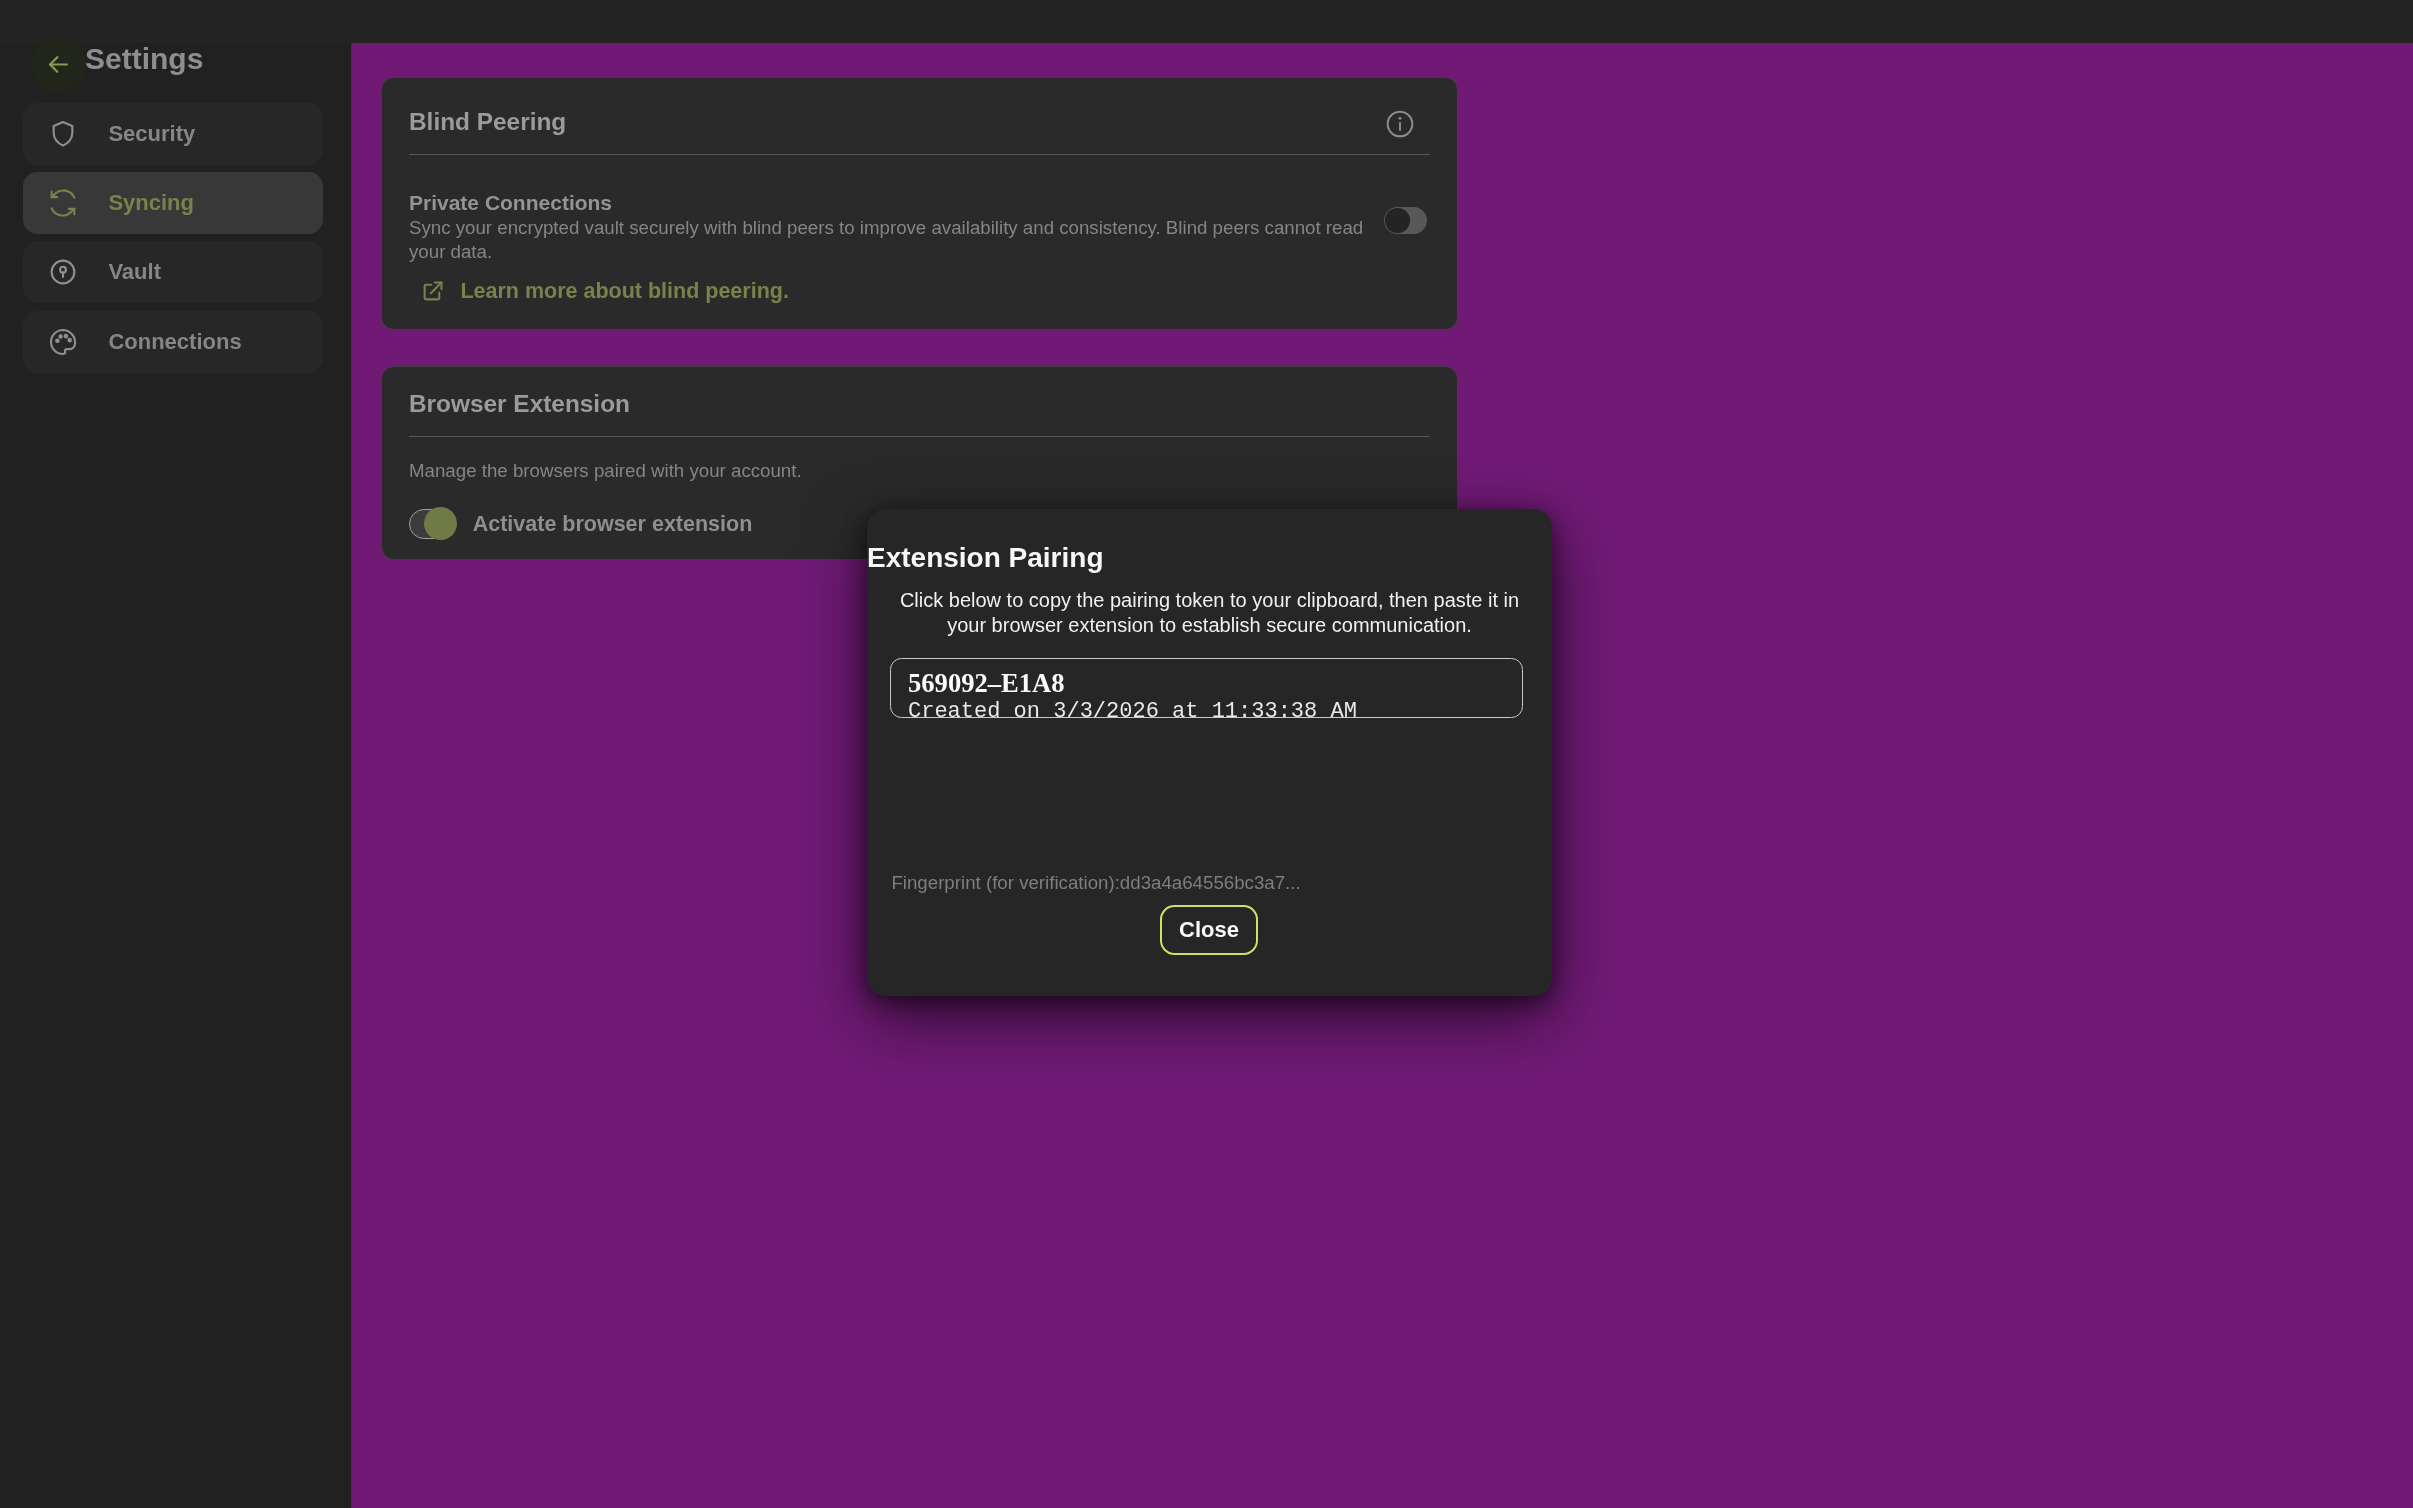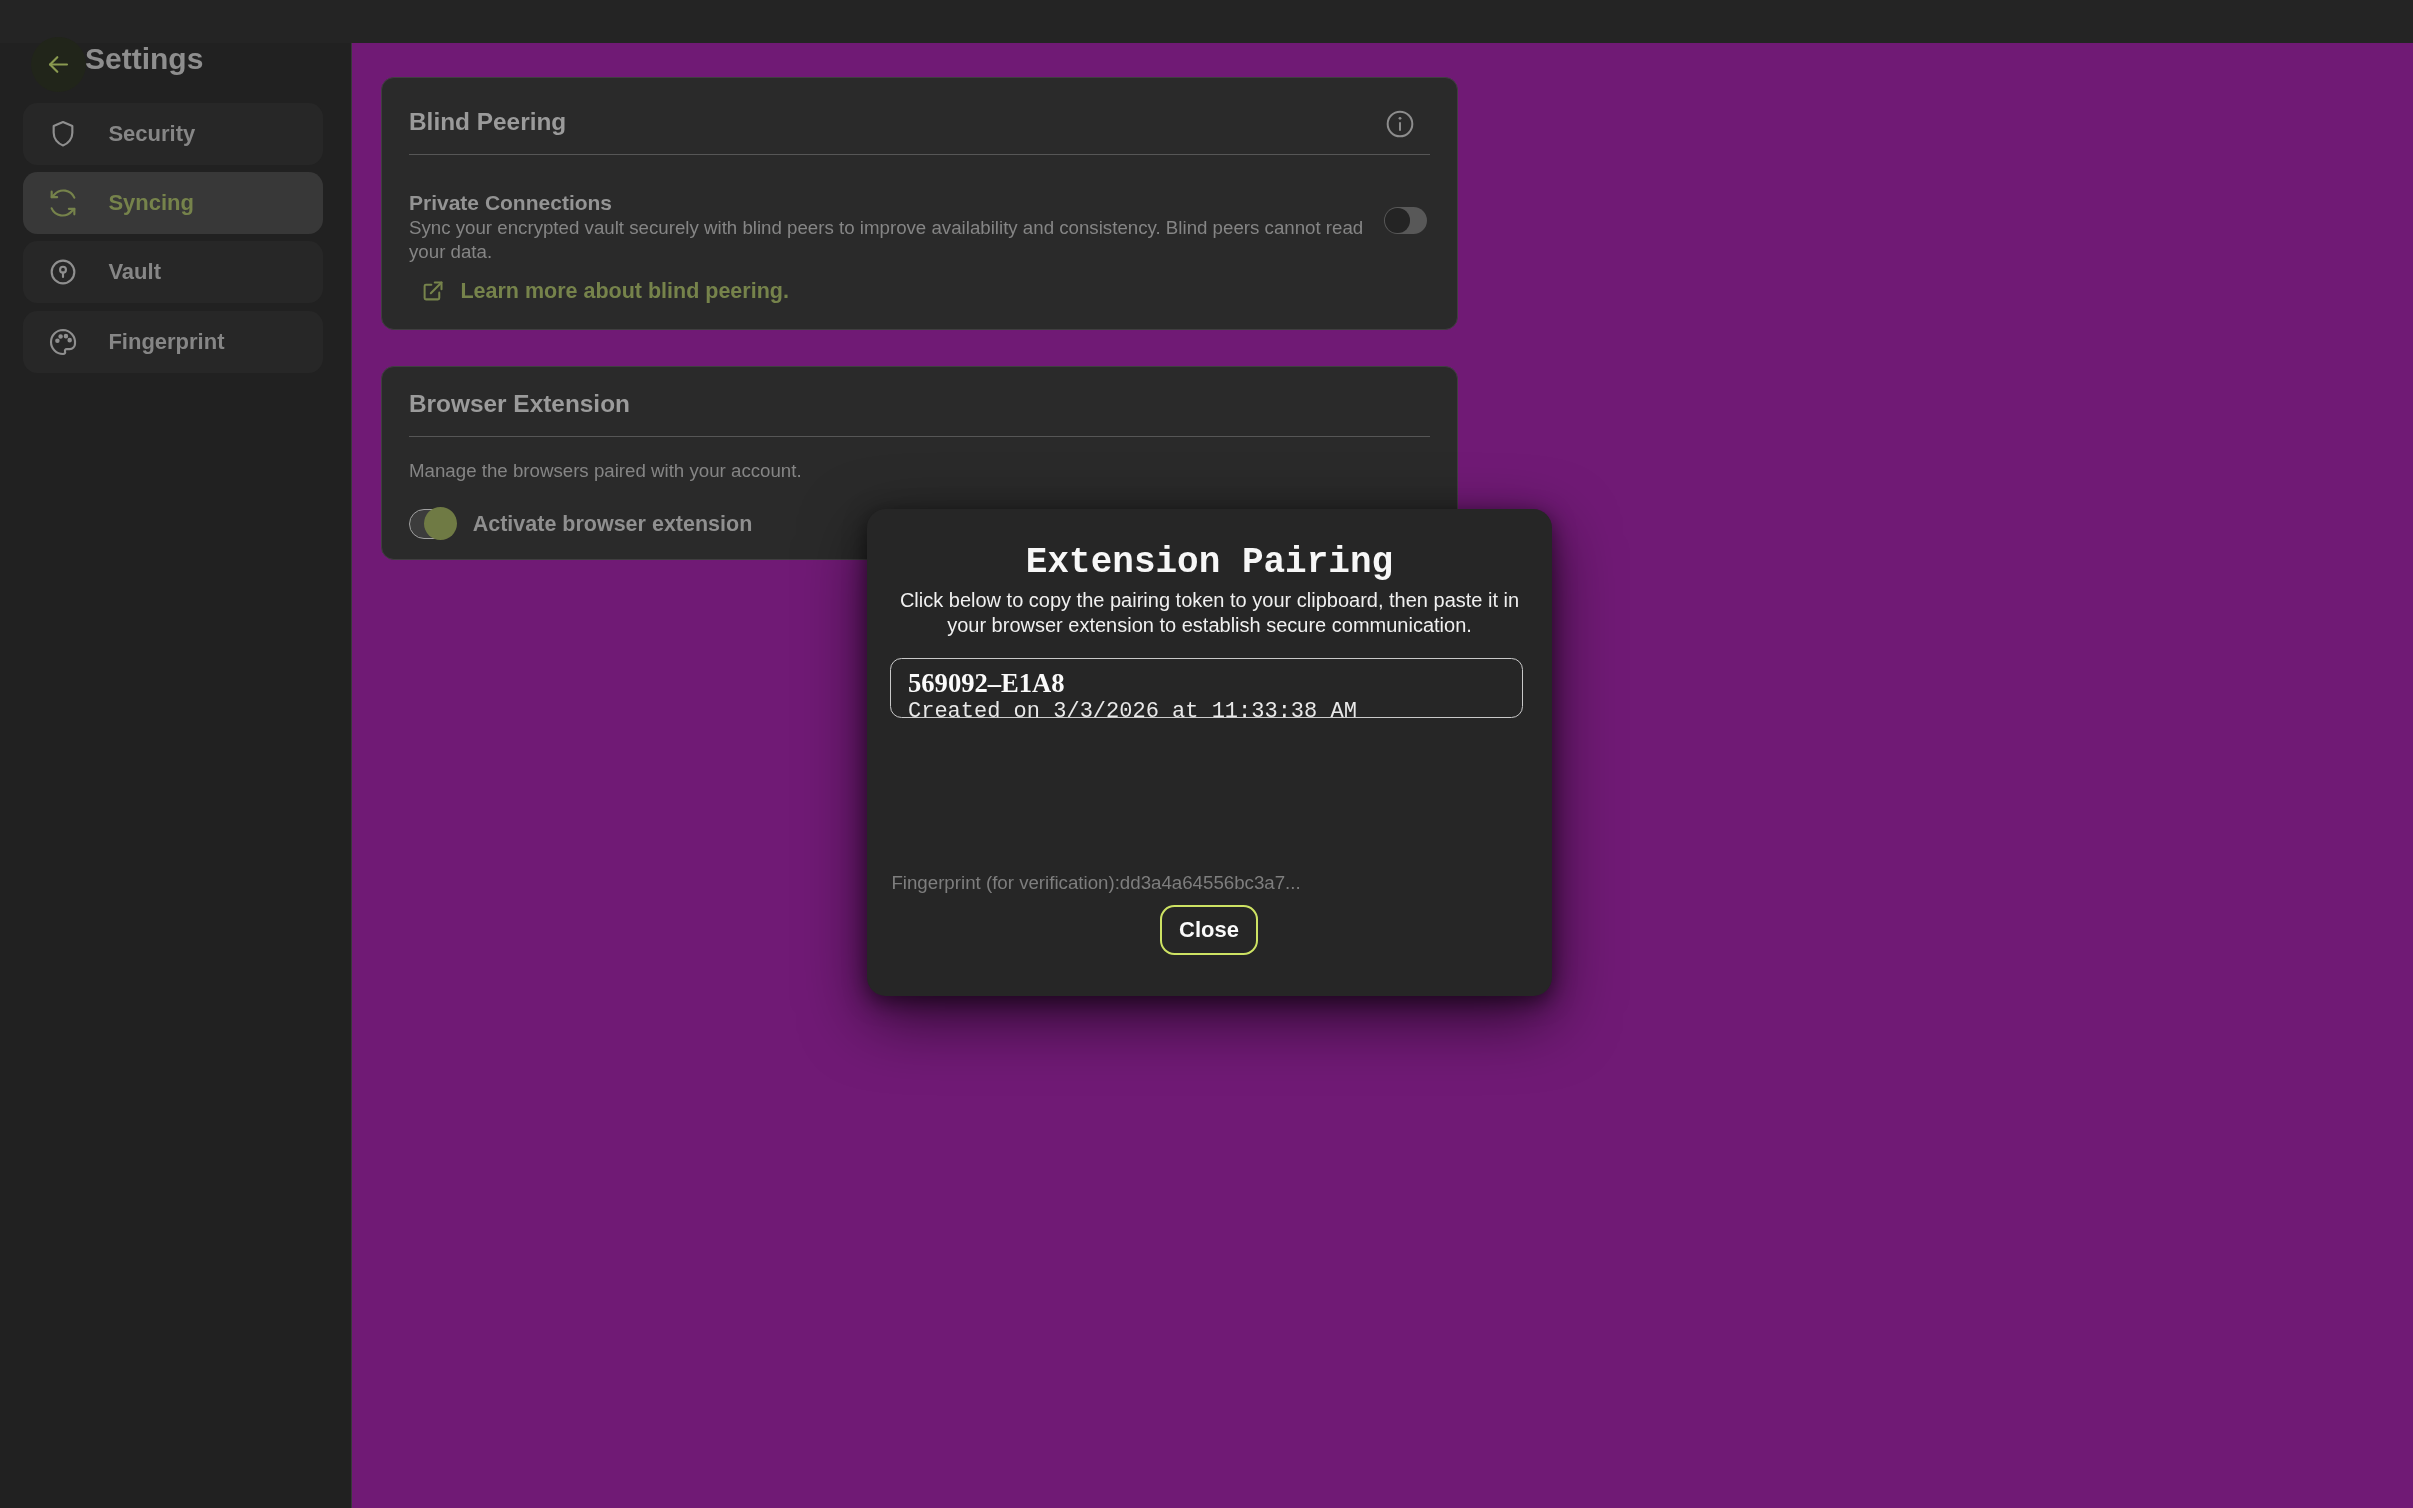--- a/index.html
+++ b/index.html
@@ -39,21 +39,21 @@
   .tog-off .knob{position:absolute;left:1.4px;top:1.4px;width:24.4px;height:24.4px;border-radius:50%;background:#242424;}
   .tog-on{position:relative;width:45px;height:30px;border-radius:15px;background:#3c3c3c;
     border:1.4px solid #a0a0a0;box-sizing:border-box;cursor:pointer;flex:0 0 auto;}
   .tog-on .knob{position:absolute;right:-4.3px;top:-2.9px;width:33px;height:33px;border-radius:50%;background:#6f7a44;}
   .tog-row{position:absolute;left:27px;display:flex;align-items:center;gap:18.7px;}
   .tog-row .lbl{font-size:21.5px;font-weight:700;color:#8f8f8f;}
 
   
   .modal{position:absolute;left:867px;top:509px;width:685px;height:487px;background:#262626;
     border-radius:18.7px;box-shadow:0 21.5px 65px rgba(0,0,0,.6),0 5.7px 21.5px rgba(0,0,0,.5);}
-  .modal-title{position:absolute;left:0;right:0;top:33px;text-align:center;font-size:36px;font-weight:700;color:#f7f7f7;font-family:Liberation Mono, monospace;}
+  .modal-title{position:absolute;left:0;right:0;top:33px;text-align:left;font-size:28px;font-weight:700;color:#f7f7f7;}
   .modal-para{position:absolute;left:26px;right:26px;top:79px;text-align:center;font-size:20px;color:#f0f0f0;line-height:25px;}
   .token-box{position:absolute;left:23px;top:149px;width:633px;height:60px;border:1.4px solid #c9c9c9;
     border-radius:11.5px;box-sizing:border-box;cursor:pointer;}
   .token-val{position:absolute;left:17px;top:8.6px;font-family:Liberation Serif, serif;
     font-size:26.6px;font-weight:700;color:#fafafa;}
   .token-created{position:absolute;left:17px;top:40px;font-size:22px;color:#e9e9e9;font-family:Liberation Mono, monospace;}
   .warn-box{position:absolute;left:23px;top:226px;width:633px;height:111px;background:#382b13;
     border:1.4px solid #eda53e;border-radius:11.5px;box-sizing:border-box;}
   .warn-ico{position:absolute;left:18.7px;top:14.4px;width:32px;height:32px;}
   .warn-txt{position:absolute;left:57px;top:12.2px;width:532px;font-size:19.4px;font-weight:700;color:#f5f5f5;line-height:28px;}
@@ -114,21 +114,21 @@
     <div class="nav-item">
       <span class="nav-ico">
         <svg width="32" height="32" viewBox="0 0 24 24" fill="none" stroke="currentColor" stroke-width="1.6" stroke-linecap="round" stroke-linejoin="round">
             <path d="M12 3a9 9 0 0 0 0 18c1.3 0 1.9-.9 1.55-1.8-.35-.95.15-1.9 1.25-1.9H17a4 4 0 0 0 4-4A9.3 9.3 0 0 0 12 3z"></path>
             <circle cx="7.8" cy="11" r="0.9" fill="currentColor"></circle>
             <circle cx="10.2" cy="7.8" r="0.9" fill="currentColor"></circle>
             <circle cx="14.2" cy="7.6" r="0.9" fill="currentColor"></circle>
             <circle cx="17" cy="10.6" r="0.9" fill="currentColor"></circle>
           </svg>
       </span>
-      <span class="lbl">Fingerprint</span>
+      <span class="lbl">Connections</span>
     </div>
   </div>
 
   <div class="card" style="top:77px;height:253px;">
     <div class="card-title" style="top:30px;">Blind Peering</div>
     <div class="info-btn">
       <svg width="34" height="34" viewBox="0 0 24 24" fill="none" stroke="currentColor" stroke-width="1.4" stroke-linecap="round">
           <circle cx="12" cy="12" r="8.7"></circle>
           <path d="M12 11.2V16.2"></path>
           <circle cx="12" cy="8" r="1" fill="currentColor" stroke="none"></circle>

